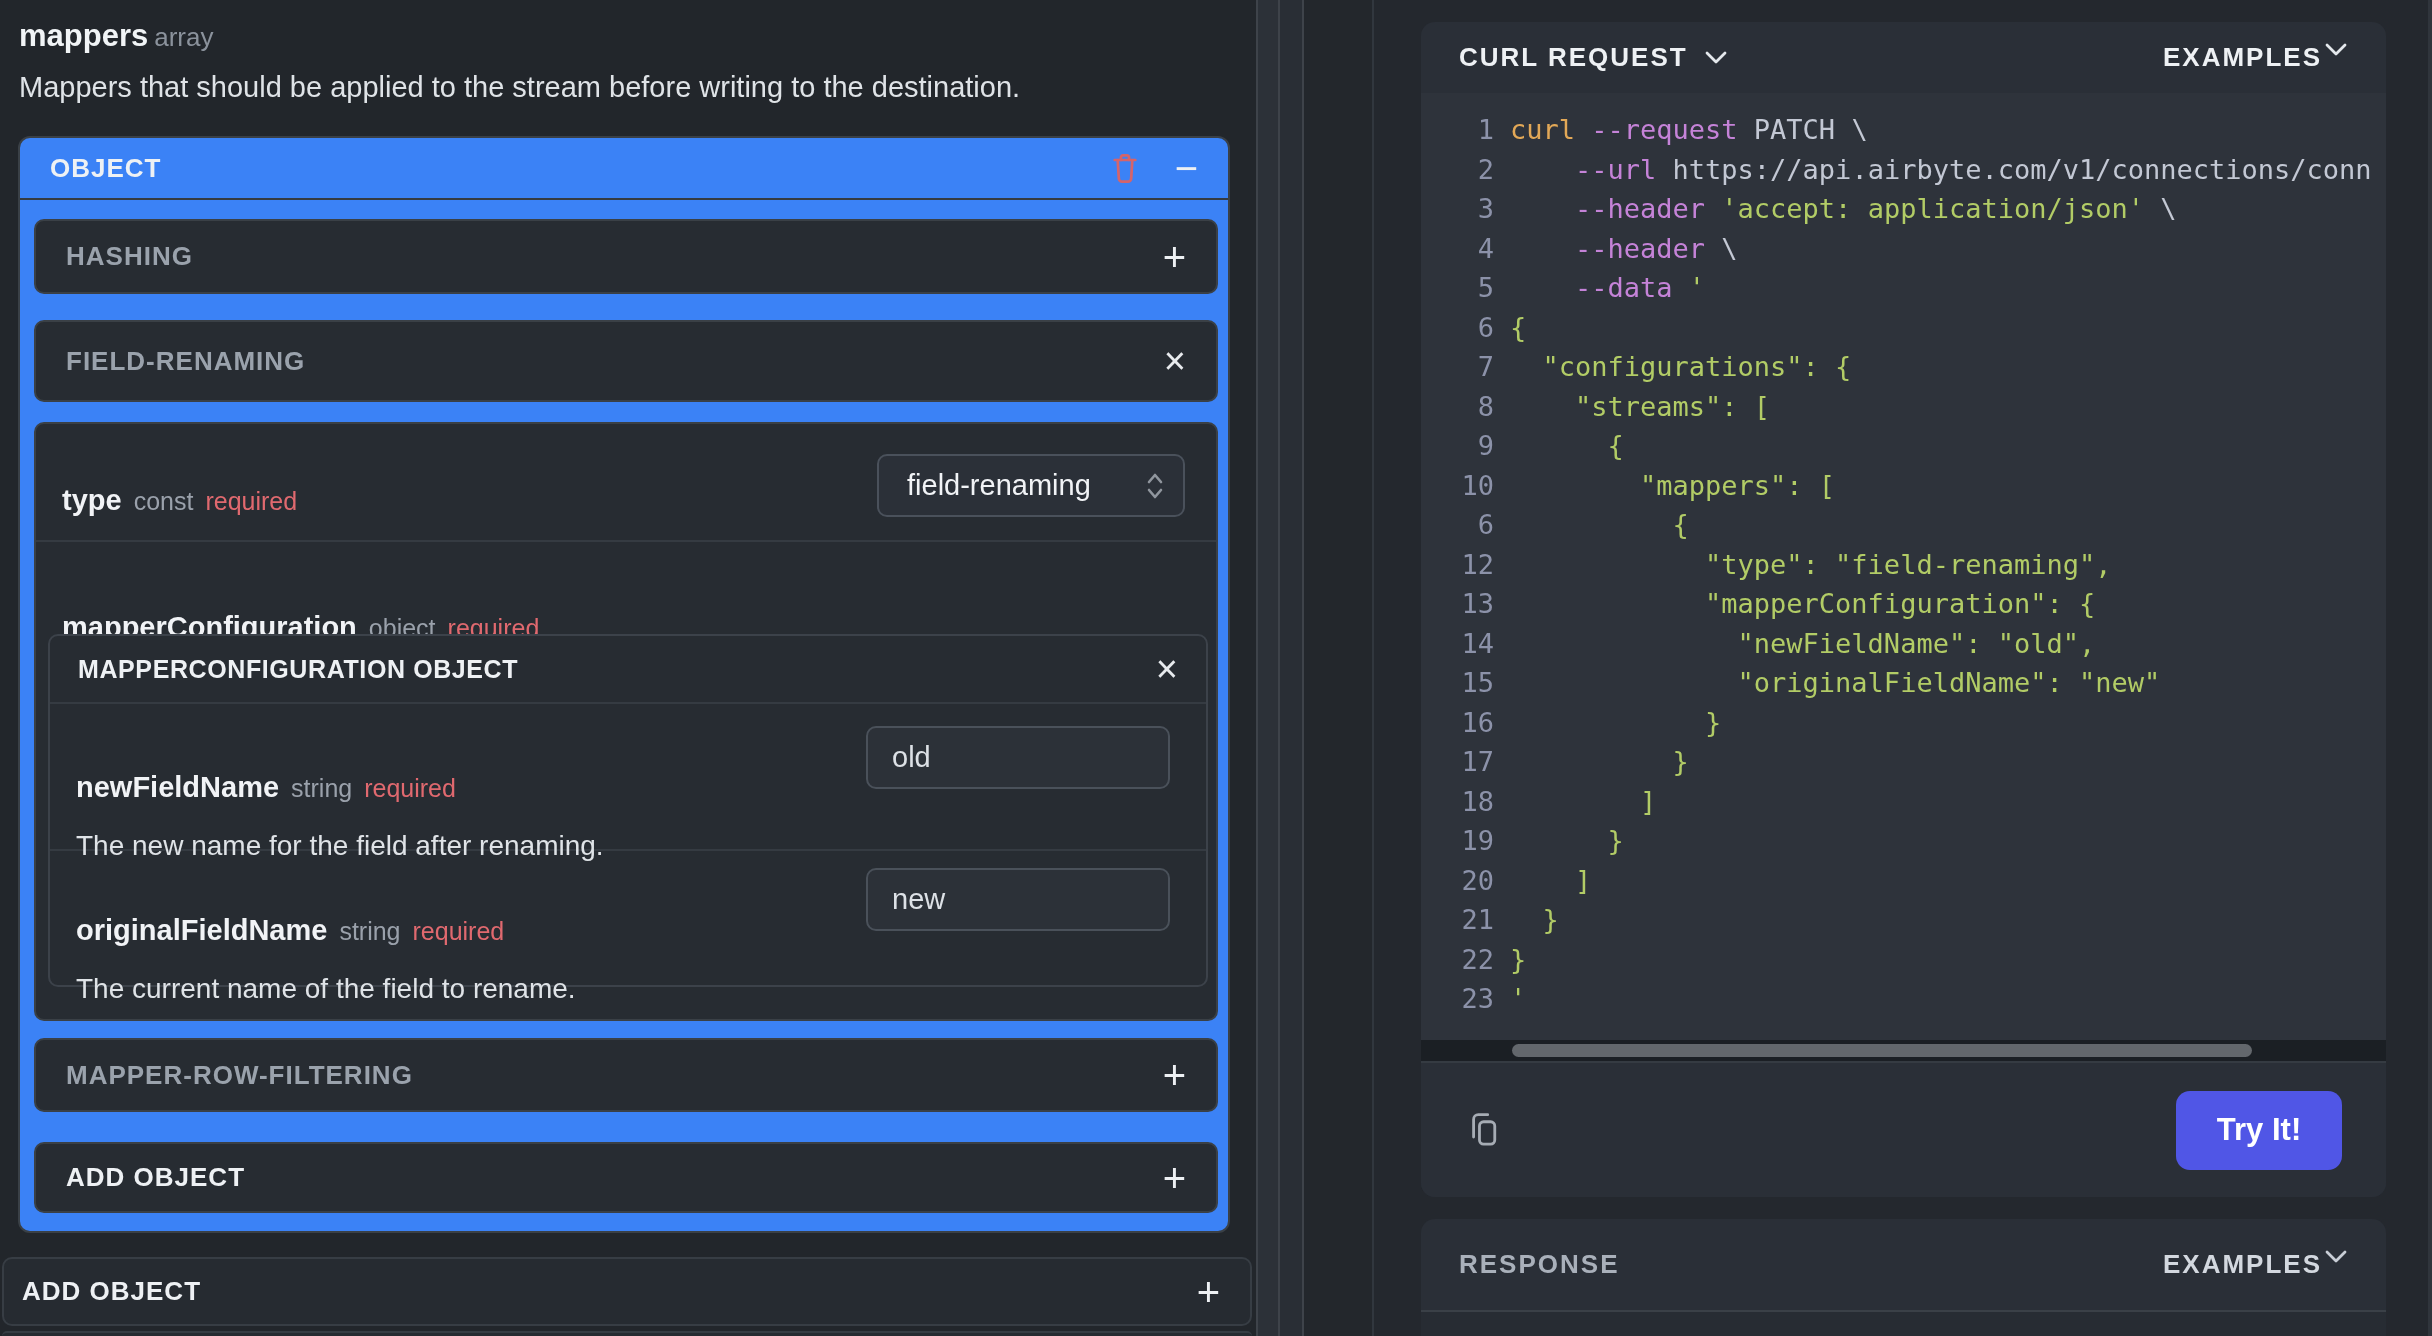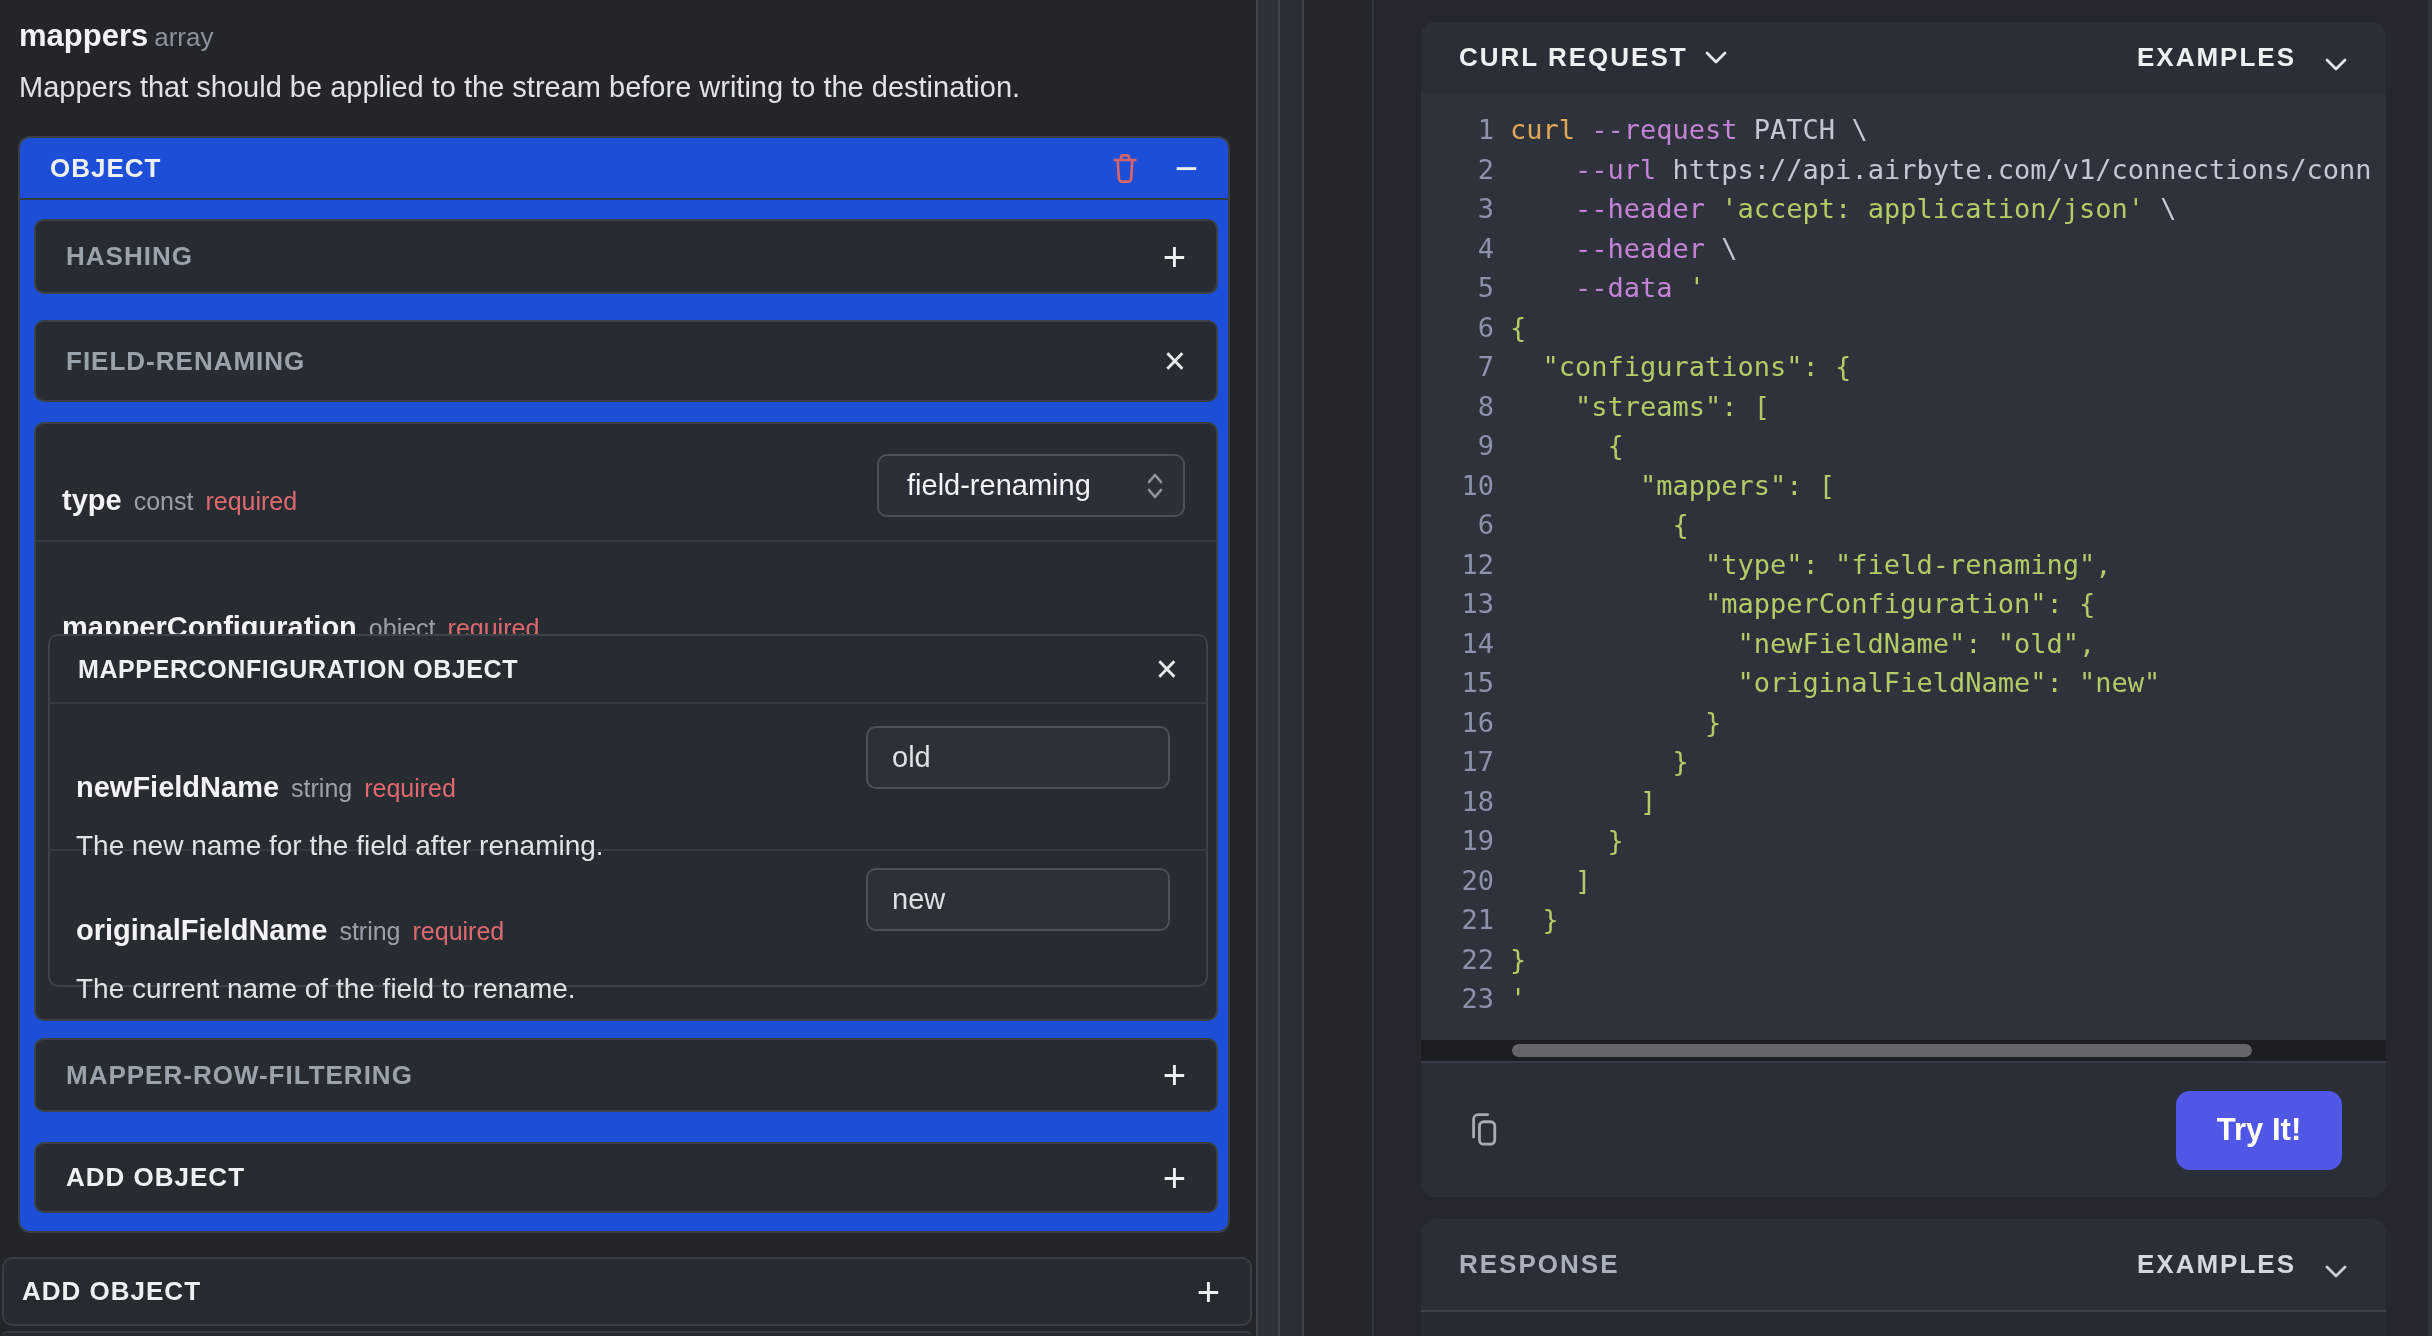--- a/index.html
+++ b/index.html
@@ -7,21 +7,21 @@
   body { font-family:"Liberation Sans", sans-serif; background:#22262b; position:relative; }
 
   
   .left-col { position:absolute; left:0; top:0; width:1256px; height:1336px; background:#22262b; }
   .prop-title { position:absolute; left:19px; top:18px; display:flex; align-items:baseline; gap:6px; }
   .prop-name { font-size:31px; font-weight:700; color:#f1f4f6; }
   .prop-type { font-size:26px; color:#8b929c; }
   .prop-desc { position:absolute; left:19px; top:71px; font-size:29px; color:#dfe3e7; }
 
   .obj-container { position:absolute; left:18px; top:136px; width:1212px; height:1097px;
-    background:#1d4ed8; border:2px solid #3a4046; border-radius:12px; }
+    background:#3b82f6; border:2px solid #3a4046; border-radius:12px; }
   .obj-header { position:absolute; left:0; top:0; width:100%; height:62px;
     border-bottom:2px solid #353b42; display:flex; align-items:center; padding:0 30px; gap:36px; }
   .obj-header .title { font-size:26px; font-weight:700; letter-spacing:1px; color:#eef1f4; margin-right:auto; }
 
   .section-box { position:absolute; left:14px; width:1184px; background:#272c32;
     border:2px solid #3a4046; border-radius:10px; display:flex; align-items:center; padding:0 30px; }
   .section-box .stitle { font-size:26px; font-weight:700; letter-spacing:1px; margin-right:auto; }
   .muted { color:#9aa2ac; }
   .bright { color:#eef1f4; }
 
@@ -76,21 +76,21 @@
   
   .right-col { position:absolute; left:1304px; top:0; width:1128px; height:1336px; background:#23272c; }
   .right-inner { position:absolute; left:68px; top:0; right:0; bottom:0; background:#24282e;
     border-left:2px solid #31373e; }
 
   .code-panel { position:absolute; left:117px; top:22px; width:965px; height:1175px;
     background:#2a2f37; border-radius:14px; overflow:hidden; }
   .panel-header { height:71px; display:flex; align-items:center; padding:0 38px; }
   .panel-title-group { display:flex; align-items:center; gap:16px; margin-right:auto; cursor:pointer; }
   .panel-title { font-size:26px; font-weight:700; letter-spacing:2px; color:#eef1f4; }
-  .examples-group { display:flex; align-items:flex-end; gap:28px; cursor:pointer; }
+  .examples-group { display:flex; align-items:flex-start; gap:2px; cursor:pointer; }
   .examples-label { font-size:26px; font-weight:700; letter-spacing:2px; color:#eef1f4; }
 
   .code-area { position:absolute; left:0; top:71px; width:100%; height:947px; background:#2e333b;
     padding-top:17px; overflow:hidden; }
   .cline { display:flex; white-space:pre; font-family:"DejaVu Sans Mono", monospace;
     font-size:27px; line-height:39.5px; }
   .ln { display:inline-block; width:73px; text-align:right; color:#8c92a9; flex:none; }
   .cline span:nth-child(2) { margin-left:16px; }
   .tok-cmd { color:#e2a857; }
   .tok-opt { color:#c583d8; }

